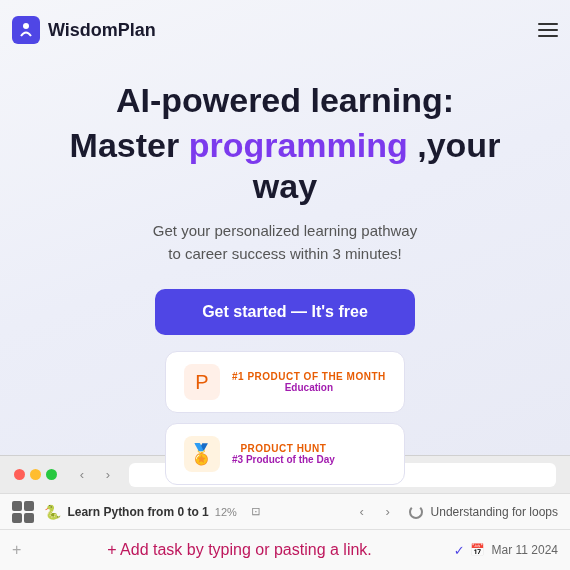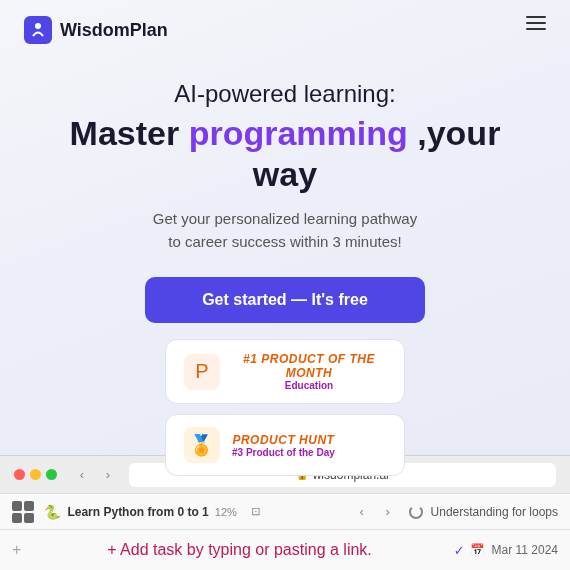--- a/index.html
+++ b/index.html
@@ -18,23 +18,23 @@
       height: 455px;
       background: linear-gradient(160deg, #f5f6fa 0%, #eceef8 50%, #e8eaf5 100%);
       display: flex;
       flex-direction: column;
       position: relative;
     }
 
     
     .navbar {
       display: flex;
-      align-items: flex-start;
+      align-items: center;
       justify-content: space-between;
-      padding: 16px 24px;
+      padding: 16px 12px;
     }
     .logo-area {
       display: flex;
       align-items: center;
       gap: 8px;
     }
     .logo-icon {
       width: 28px;
       height: 28px;
       background: #4f46e5;
@@ -67,22 +67,22 @@
     
     .hero {
       display: flex;
       flex-direction: column;
       align-items: center;
       text-align: center;
       padding: 20px 40px 0;
       flex: 1;
     }
     .hero-title {
-      font-size: 24px;
-      font-weight: 400;
+      font-size: 34px;
+      font-weight: 700;
       color: #1a1a2e;
       line-height: 1.2;
       margin-bottom: 4px;
     }
     .hero-title-line2 {
       font-size: 34px;
       font-weight: 800;
       color: #1a1a2e;
       line-height: 1.2;
       margin-bottom: 14px;
@@ -101,21 +101,21 @@
     .cta-button {
       background: #4f46e5;
       color: white;
       border: none;
       border-radius: 10px;
       padding: 14px 36px;
       font-size: 16px;
       font-weight: 600;
       cursor: pointer;
       margin-bottom: 16px;
-      width: 280px;
+      width: 260px;
     }
 
     
     .badge-card {
       background: white;
       border: 1.5px solid #e0e0f0;
       border-radius: 12px;
       padding: 12px 18px;
       display: flex;
       align-items: center;
@@ -139,26 +139,25 @@
     }
     .badge-icon.hunt {
       background: #fff3e0;
       color: #e85d04;
     }
     .badge-text-area {
       display: flex;
       flex-direction: column;
     }
     .badge-label {
-      font-size: 12px;
+      font-size: 10px;
       font-weight: 700;
       color: #e85d04;
       letter-spacing: 0.5px;
       text-transform: uppercase;
-      font-style: italic;
     }
     .badge-main {
       font-size: 10px;
       font-weight: 700;
       color: #a21caf;
     }
 
     
     .browser-bar {
       width: 570px;

